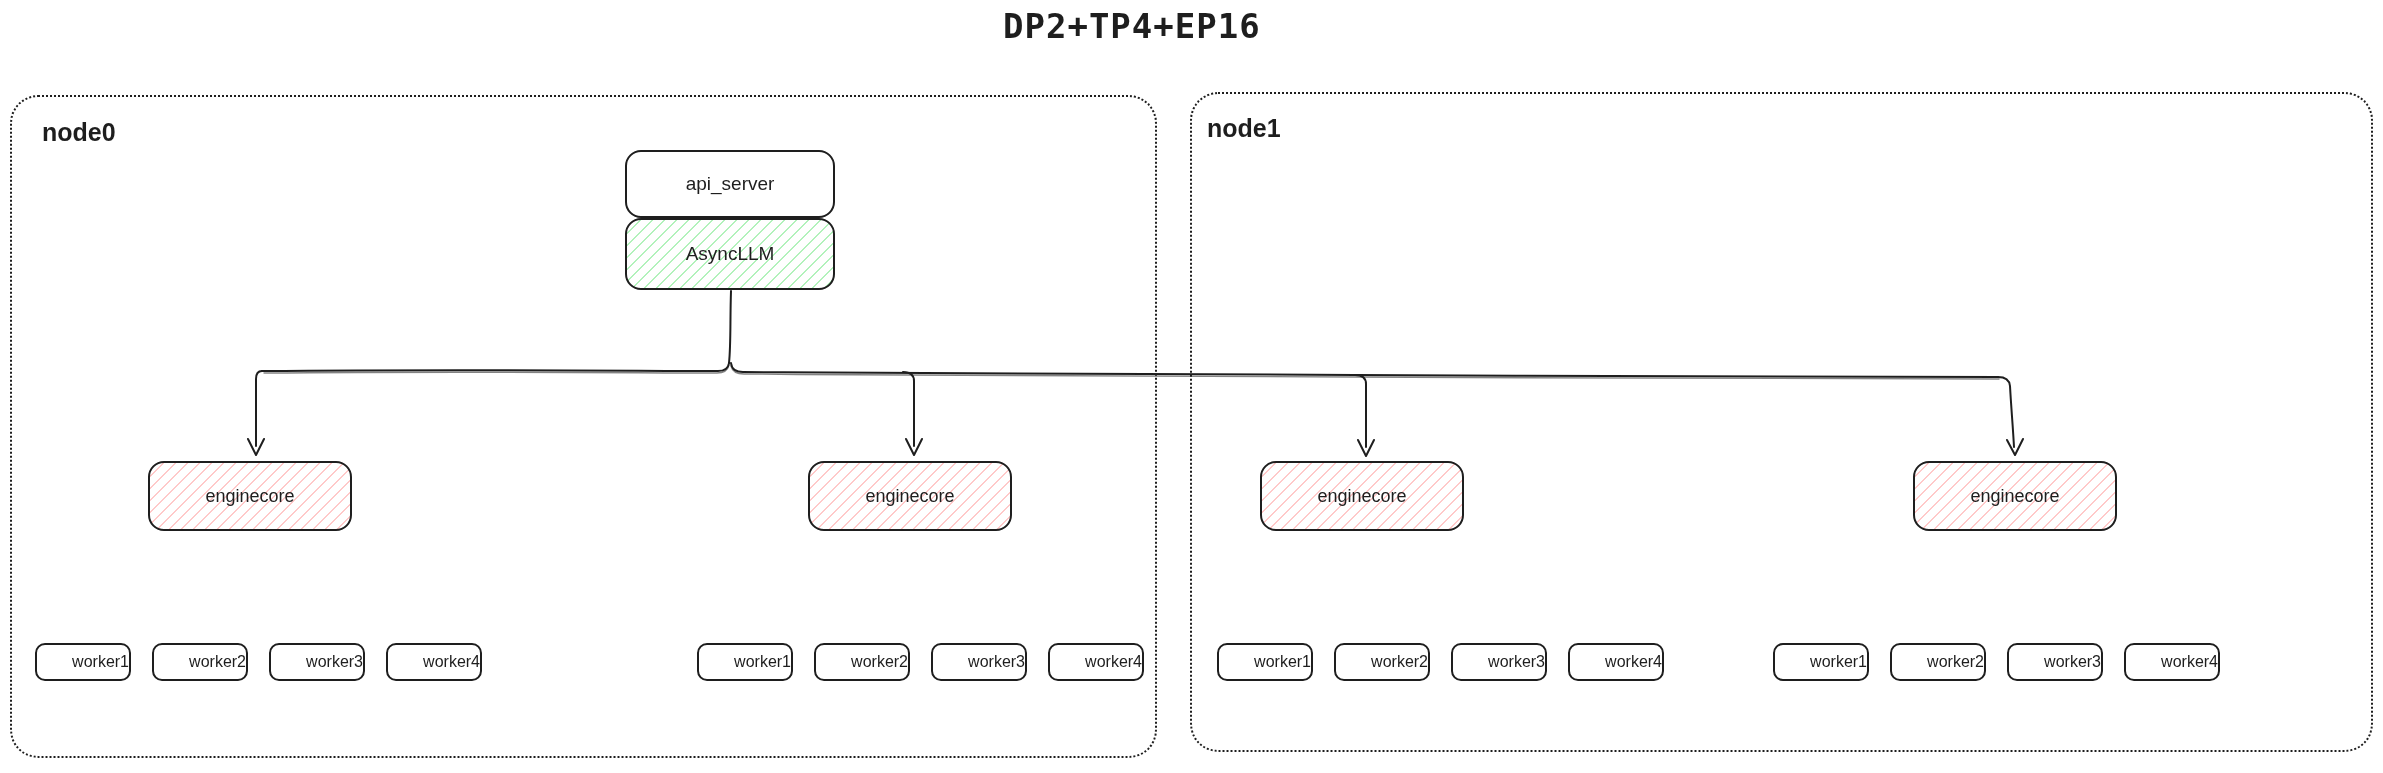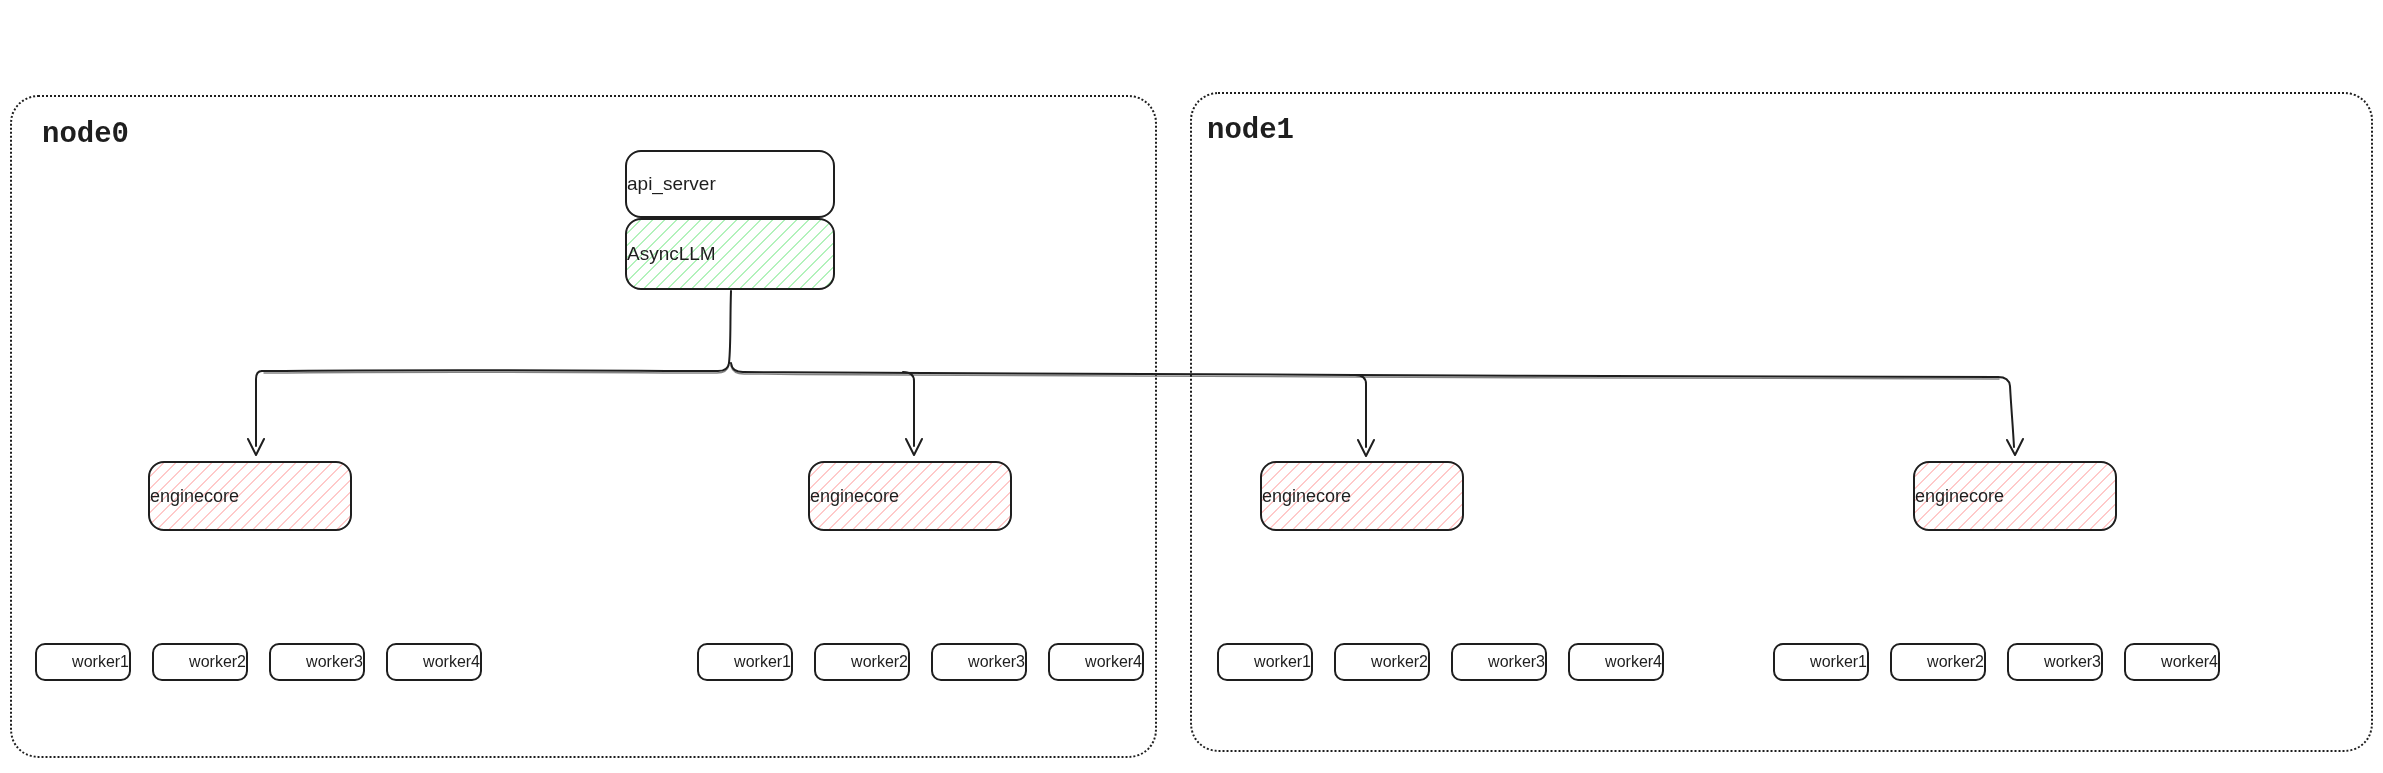--- a/index.html
+++ b/index.html
@@ -14,27 +14,27 @@
   .canvas{position:absolute;inset:0;width:2383px;height:773px}
 
   .title{position:absolute;left:1003px;top:6px;
     font-family:"DejaVu Sans Mono",monospace;font-weight:bold;font-size:34px;
     letter-spacing:1px;white-space:nowrap}
 
   .node-panel{position:absolute;border:2.5px dotted var(--stroke);border-radius:28px;background:transparent}
   .panel-node0{left:10px;top:95px;width:1147px;height:663px}
   .panel-node1{left:1190px;top:92px;width:1183px;height:660px}
 
-  .node-label{position:absolute;font-family:Liberation Mono, monospace;
-    font-weight:bold;font-size:29px;white-space:nowrap}
+  .node-label{position:absolute;font-family:Liberation Sans, sans-serif;
+    font-weight:bold;font-size:25px;white-space:nowrap}
   .label-node0{left:42px;top:118px}
   .label-node1{left:1207px;top:114px}
 
   .box{position:absolute;border:2.5px solid var(--stroke);border-radius:16px;
-    display:flex;align-items:center;background:#fff}
+    display:flex;align-items:center;justify-content:center;background:#fff}
 
   .api-server{left:625px;top:150px;width:210px;height:68px;font-size:19px;z-index:2}
   .asyncllm{left:625px;top:218px;width:210px;height:72px;font-size:19px;
     background:
       repeating-linear-gradient(135deg,var(--green-fill) 0,var(--green-fill) 1.8px,transparent 1.8px,transparent 8.5px),
       #fff}
   .enginecore{width:204px;height:70px;top:461px;font-size:18px;
     background:
       repeating-linear-gradient(135deg,var(--red-fill) 0,var(--red-fill) 1.6px,transparent 1.6px,transparent 8.5px),
       #fff}
@@ -48,20 +48,21 @@
   svg.connectors{position:absolute;left:0;top:0;width:2383px;height:773px;pointer-events:none}
   svg.connectors path, svg.connectors polyline{fill:none;stroke:var(--stroke);
     stroke-width:2;stroke-linecap:round;stroke-linejoin:round}
   svg.connectors .overdraw{opacity:.55;stroke-width:1.4}
 </style>
 </head>
 <body>
 
 <div class="canvas">
 
+  <div class="title">DP2+TP4+EP16</div>
 
   <svg class="connectors" viewBox="0 0 2383 773">
 
     <path d="M731 291 C730 320 731 345 729 363"></path>
 
     <path d="M729 363 Q728 371 718 371 C640 371 480 369 262 371"></path>
     <path class="overdraw" d="M729 365 Q727 373 717 373 C640 373 480 371 264 373"></path>
 
     <path d="M731 363 Q732 372 743 372 C960 374 1180 374 1355 375 C1580 376 1830 377 1998 377"></path>
     <path class="overdraw" d="M731 366 Q733 374 744 374 C960 376 1180 376 1356 377 C1580 378 1830 379 1999 379"></path>

